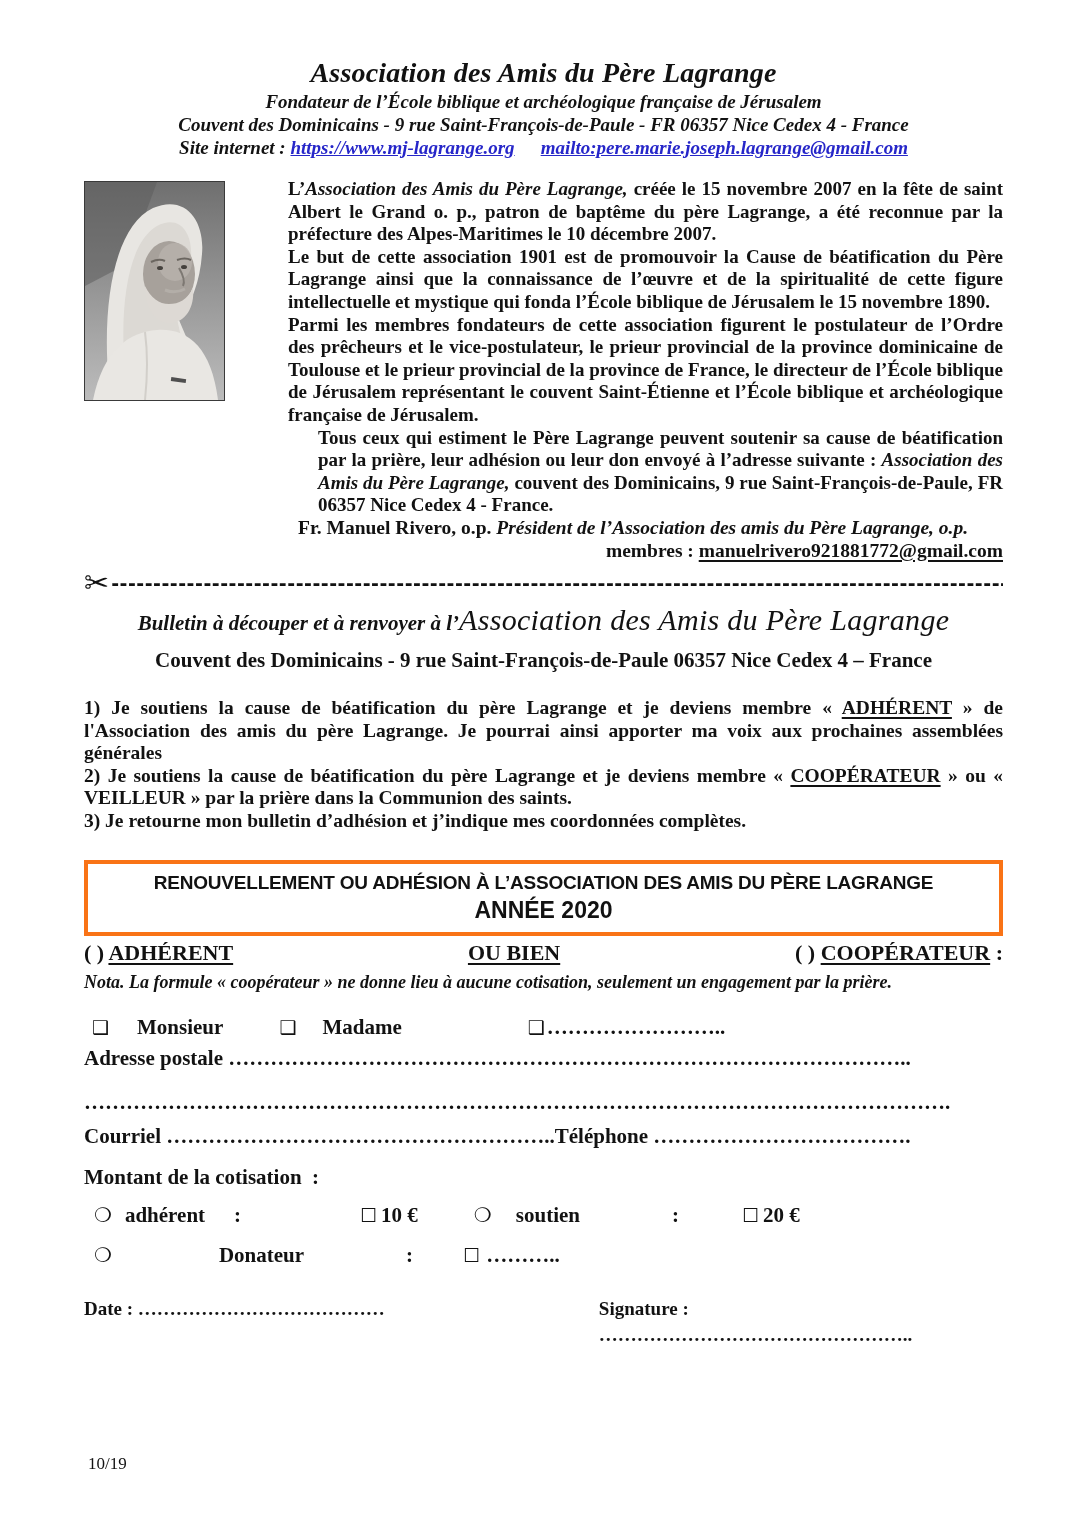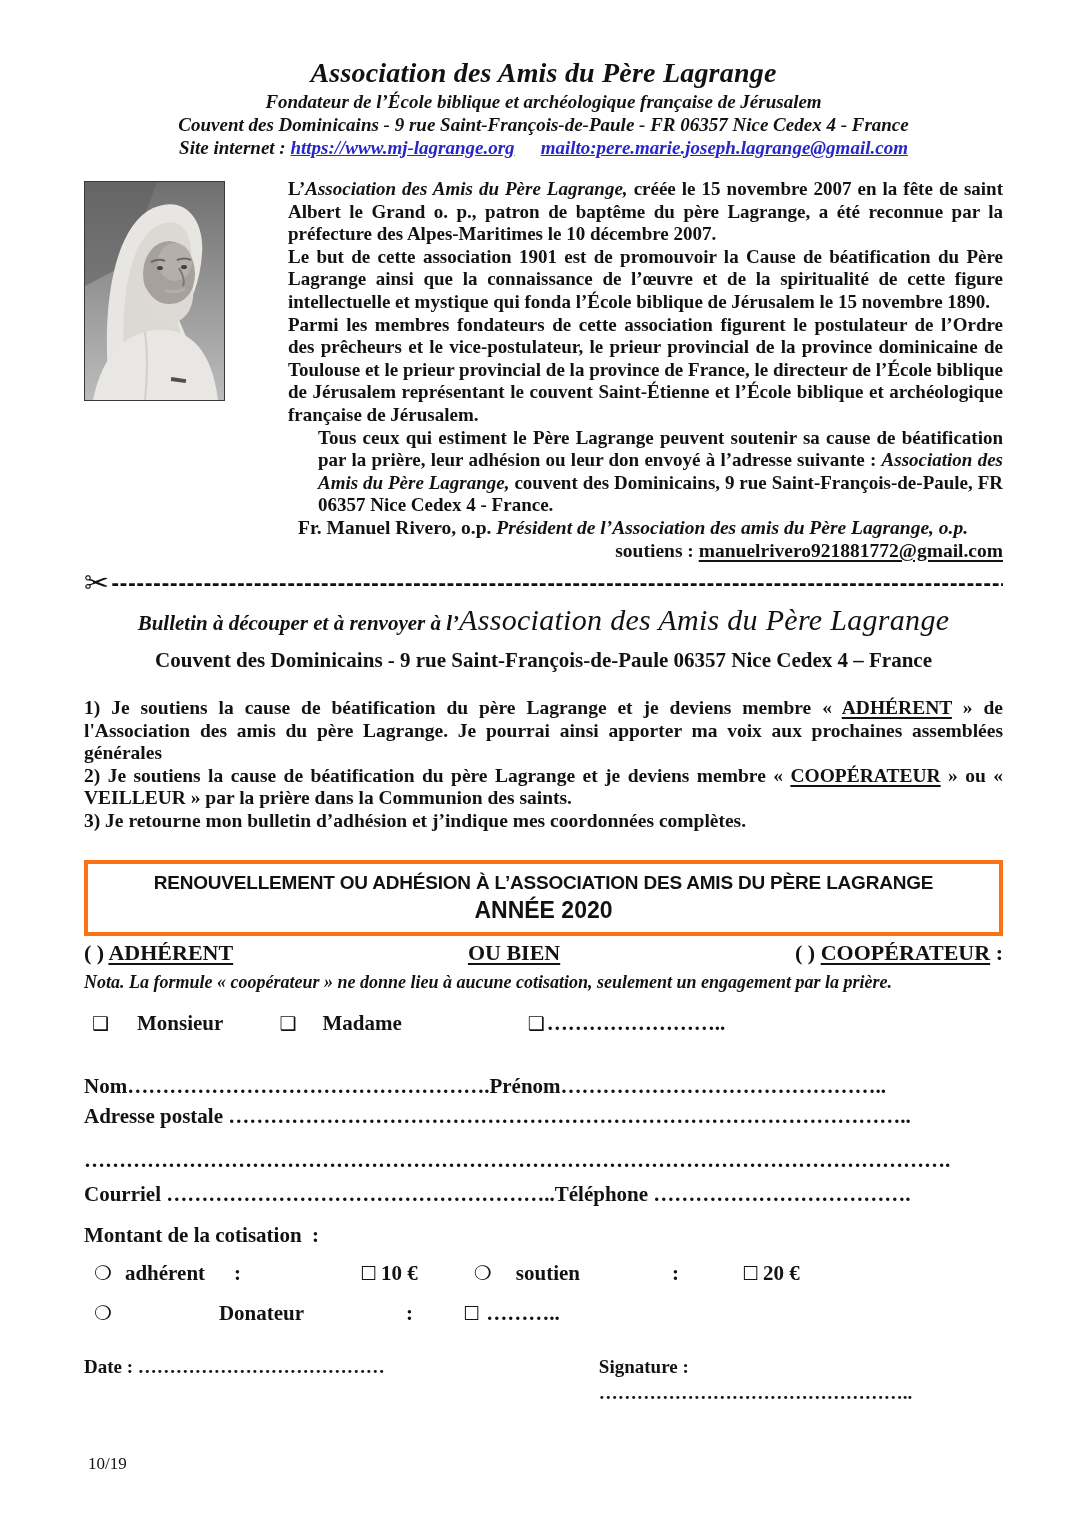--- a/index.html
+++ b/index.html
@@ -45,21 +45,21 @@
   .bx1{font-family:"Liberation Sans","DejaVu Sans",sans-serif;font-weight:700;font-size:19px;line-height:24px;text-align:center;letter-spacing:-.2px;}
   .bx2{font-family:"Liberation Sans","DejaVu Sans",sans-serif;font-weight:700;font-size:23px;line-height:26px;text-align:center;margin-top:2px;}
   
   .mtype{display:flex;justify-content:space-between;align-items:baseline;font-size:22px;line-height:34px;}
   
   .nota{font-size:18px;font-style:italic;font-weight:700;line-height:24px;margin-top:0;}
   
   .glyph{font-family:"DejaVu Sans",sans-serif;font-weight:400;font-size:19px;cursor:pointer;}
   .radio{font-family:"DejaVu Sans",sans-serif;font-weight:700;font-size:20px;cursor:pointer;}
   .row{white-space:nowrap;overflow:hidden;}
-  .civility{margin-top:16px;font-size:21px;line-height:22px;}
+  .civility{margin-top:16px;font-size:21px;line-height:30px;}
   .civility .g1{margin-left:8px;}
   .civility .l1{margin-left:28px;}
   .civility .g2{margin-left:56px;}
   .civility .l2{margin-left:26px;}
   .civility .g3{margin-left:126px;}
   .civility .dots{margin-left:2px;}
   .field{font-size:21px;line-height:28px;white-space:nowrap;overflow:hidden;}
   .f-nom{margin-top:38px;}
   .f-adr{margin-top:2px;}
   .f-adr2{margin-top:16px;}
@@ -120,21 +120,21 @@
         <path d="M60 150 Q64 180 60 218" stroke="#d2cfca" stroke-width="2" fill="none"></path>
         <rect x="86" y="196" width="15" height="4" fill="#4f4f4f" transform="rotate(8 93 198)"></rect>
       </svg>
     </div>
     <div class="text-col">
       <p><span>L’</span><i>Association des Amis du Père Lagrange,</i><span> créée le 15 novembre 2007 en la fête de saint Albert le Grand o. p., patron de baptême du père Lagrange, a été reconnue par la préfecture des Alpes-Maritimes le 10 décembre 2007.</span></p>
       <p>Le but de cette association 1901 est de promouvoir la Cause de béatification du Père Lagrange ainsi que la connaissance de l’œuvre et de la spiritualité de cette figure intellectuelle et mystique qui fonda l’École biblique de Jérusalem le 15 novembre 1890.</p>
       <p>Parmi les membres fondateurs de cette association figurent le postulateur de l’Ordre des prêcheurs et le vice-postulateur, le prieur provincial de la province dominicaine de Toulouse et le prieur provincial de la province de France, le directeur de l’École biblique de Jérusalem représentant le couvent Saint-Étienne et l’École biblique et archéologique française de Jérusalem.</p>
       <p class="p-indent"><span>Tous ceux qui estiment le Père Lagrange peuvent soutenir sa cause de béatification par la prière, leur adhésion ou leur don envoyé à l’adresse suivante : </span><i>Association des Amis du Père Lagrange,</i><span> couvent des Dominicains, 9 rue Saint-François-de-Paule, FR 06357 Nice Cedex 4 - France.</span></p>
       <p class="sig-line"><span>Fr. Manuel Rivero, o.p. </span><i>Président de l’Association des amis du Père Lagrange, o.p.</i></p>
-      <p class="courriel-line"><span>soutiens : </span><span class="u-black">manuelrivero921881772@gmail.com</span></p>
+      <p class="courriel-line"><span>membres : </span><span class="u-black">manuelrivero921881772@gmail.com</span></p>
     </div>
   </div>
 
   <div class="cutline">
     <span class="scissors">✂</span>
     <span class="dashes">--------------------------------------------------------------------------------------------------------------------------------------------------------------------</span>
   </div>
 
   <div class="b-line1">
     <span class="b-lead">Bulletin à découper et à renvoyer à l’</span><span class="b-name">Association des Amis du Père Lagrange</span>
@@ -157,21 +157,20 @@
     <span class="kw">OU BIEN</span>
     <span><span>( ) </span><span class="kw">COOPÉRATEUR</span><span> :</span></span>
   </div>
 
   <p class="nota">Nota. La formule « coopérateur » ne donne lieu à aucune cotisation, seulement un engagement par la prière.</p>
 
   <div class="row civility">
     <span class="glyph g1">❑</span><span class="l1">Monsieur</span><span class="glyph g2">❑</span><span class="l2">Madame</span><span class="glyph g3">❑</span><span class="dots">……………………..</span>
   </div>
 
-  <div class="field f-nom">Nom…………………………………………….Prénom………………………………………..</div>
   <div class="field f-adr">Adresse postale ……………………………………………………………………………………..</div>
   <div class="field f-adr2">…………………………………………………………………………………………………………….</div>
   <div class="field f-mail">Courriel ………………………………………………..Téléphone ……………………………….</div>
 
   <div class="montant">Montant de la cotisation  :</div>
 
   <div class="row cot cot1">
     <span class="radio r1">❍</span><span class="t1">adhérent</span><span class="c1">:</span><span class="glyph b1">☐</span><span class="a1">10 €</span><span class="radio r2">❍</span><span class="t2">soutien</span><span class="c2">:</span><span class="glyph b2">☐</span><span class="a2">20 €</span>
   </div>
 

